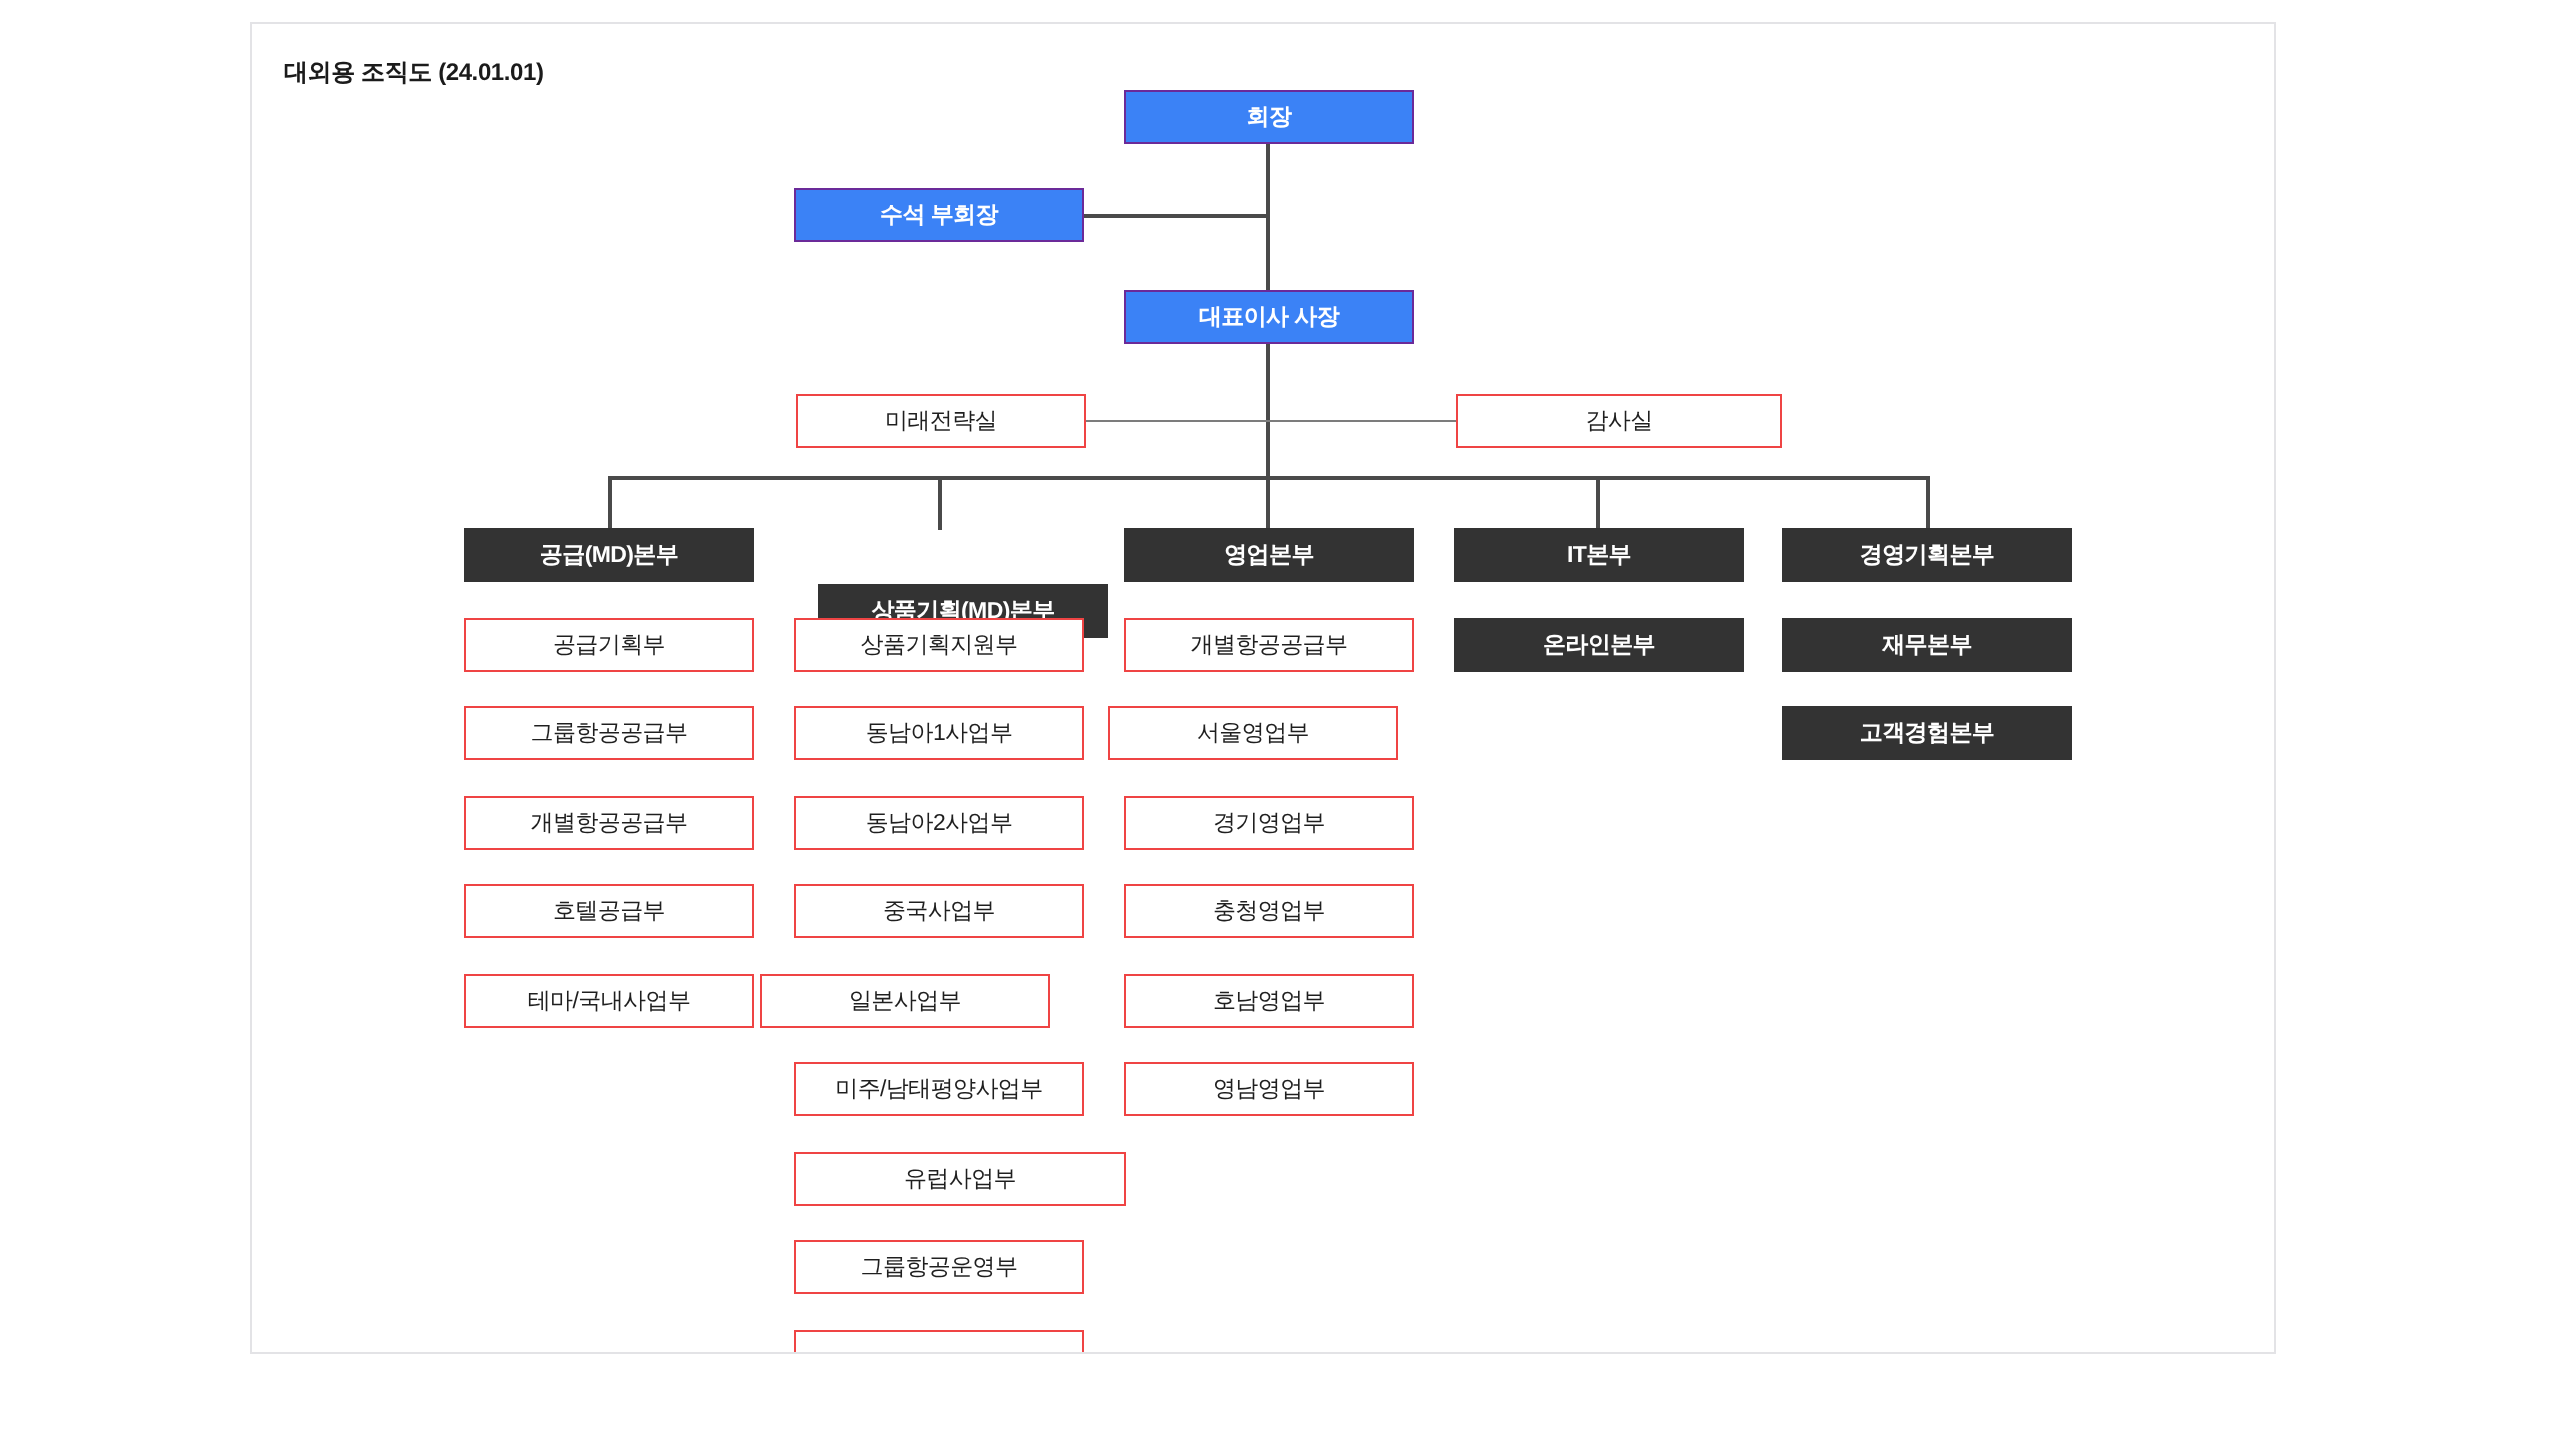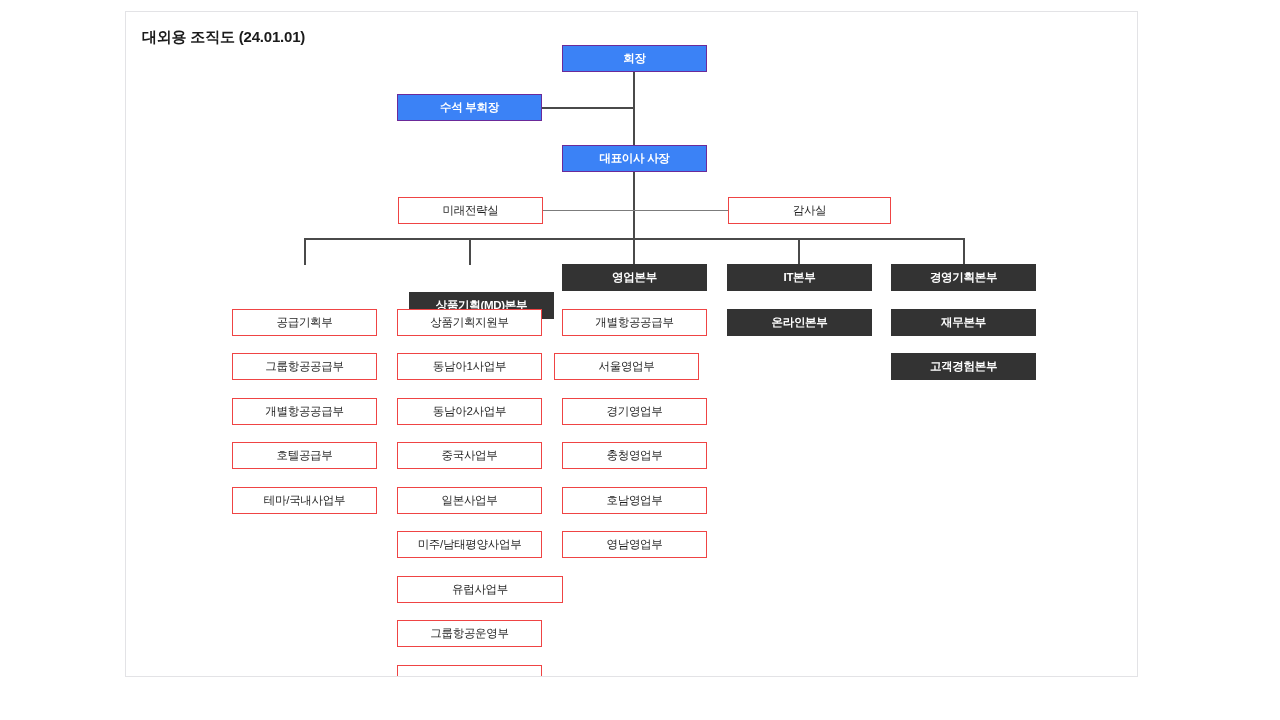--- a/index.html
+++ b/index.html
@@ -31,21 +31,21 @@
     background: #ffffff;
     border: 1px solid #e3e3e6;
     box-sizing: border-box;
     overflow: hidden;
   }
 
   #chart-title {
     position: absolute;
     left: 16px;
     top: 16px;
-    font-size: 15px;
+    font-size: 12px;
     color: #1b1b1b;
     font-weight: 700;
     letter-spacing: -0.2px;
     white-space: nowrap;
   }
 
   
   #canvas {
     position: absolute;
     left: 0;
@@ -126,32 +126,33 @@
       <div class="node purple" style="left:436px; top:33px; width:145px; height:27px;">회장</div>
 
       <div class="node purple" style="left:271px; top:82px; width:145px; height:27px;">수석 부회장</div>
 
       <div class="node purple" style="left:436px; top:133px; width:145px; height:27px;">대표이사 사장</div>
 
       <div class="node plain" style="left:272px; top:185px; width:145px; height:27px;">미래전략실</div>
 
       <div class="node plain" style="left:602px; top:185px; width:163px; height:27px;">감사실</div>
 
+      <div class="node dark" style="left:106px; top:252px; width:145px; height:27px;">공급(MD)본부</div>
       <div class="node plain" style="left:106px; top:297px; width:145px; height:27px;">공급기획부</div>
       <div class="node plain" style="left:106px; top:341px; width:145px; height:27px;">그룹항공공급부</div>
       <div class="node plain" style="left:106px; top:386px; width:145px; height:27px;">개별항공공급부</div>
       <div class="node plain" style="left:106px; top:430px; width:145px; height:27px;">호텔공급부</div>
       <div class="node plain" style="left:106px; top:475px; width:145px; height:27px;">테마/국내사업부</div>
 
       <div class="node dark" style="left:283px; top:252px; width:145px; height:27px;margin-top:28px;">상품기획(MD)본부</div>
       <div class="node plain" style="left:271px; top:297px; width:145px; height:27px;">상품기획지원부</div>
       <div class="node plain" style="left:271px; top:341px; width:145px; height:27px;">동남아1사업부</div>
       <div class="node plain" style="left:271px; top:386px; width:145px; height:27px;">동남아2사업부</div>
       <div class="node plain" style="left:271px; top:430px; width:145px; height:27px;">중국사업부</div>
-      <div class="node plain" style="left:271px; top:475px; width:145px; height:27px;">일본사업부</div>
+      <div class="node plain" style="left:254px; top:475px; width:145px; height:27px;">일본사업부</div>
       <div class="node plain" style="left:271px; top:519px; width:145px; height:27px;">미주/남태평양사업부</div>
       <div class="node plain" style="left:271px; top:564px; width:166px; height:27px;">유럽사업부</div>
       <div class="node plain" style="left:271px; top:608px; width:145px; height:27px;">그룹항공운영부</div>
       <div class="node plain" style="left:271px; top:653px; width:145px; height:27px;"></div>
 
       <div class="node dark" style="left:436px; top:252px; width:145px; height:27px;">영업본부</div>
       <div class="node plain" style="left:436px; top:297px; width:145px; height:27px;">개별항공공급부</div>
       <div class="node plain" style="left:428px; top:341px; width:145px; height:27px;text-align:right;">서울영업부</div>
       <div class="node plain" style="left:436px; top:386px; width:145px; height:27px;">경기영업부</div>
       <div class="node plain" style="left:436px; top:430px; width:145px; height:27px;">충청영업부</div>

